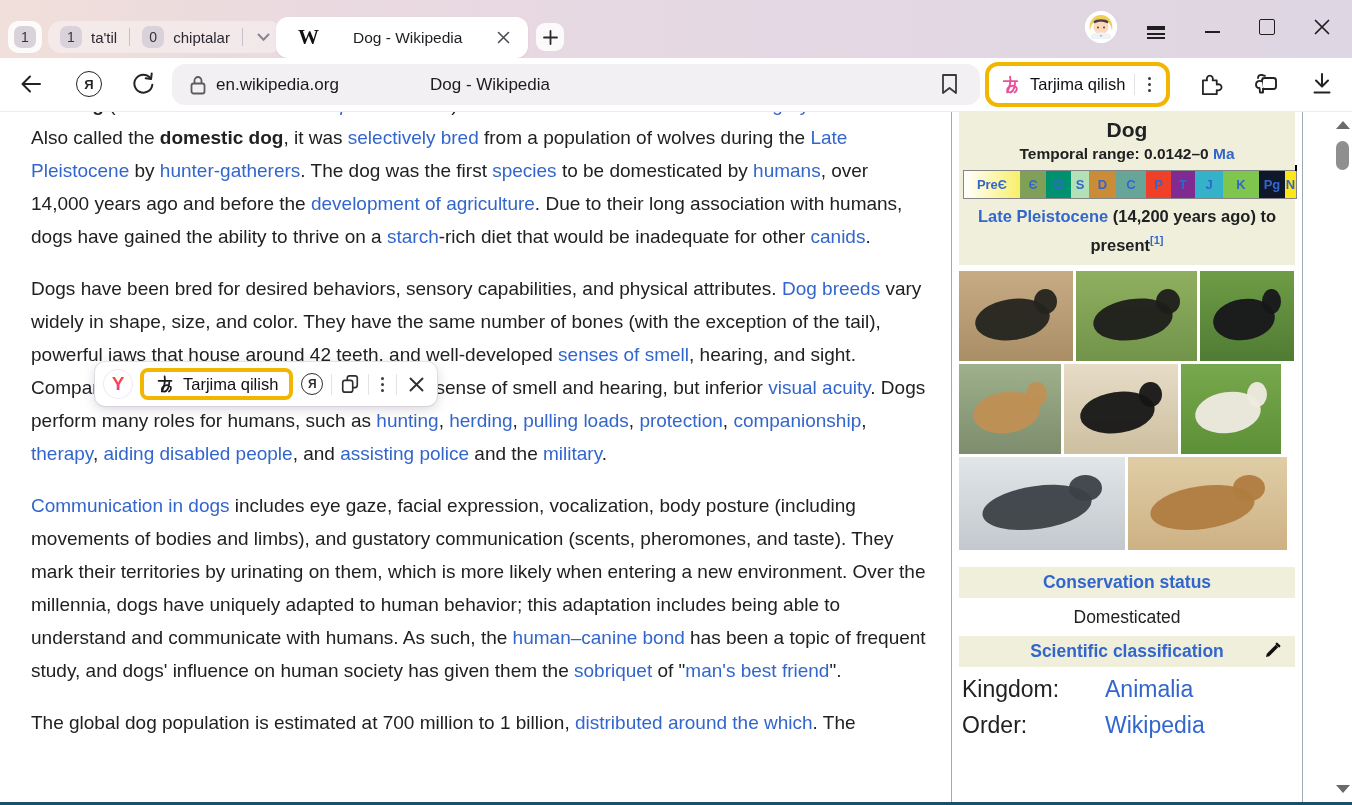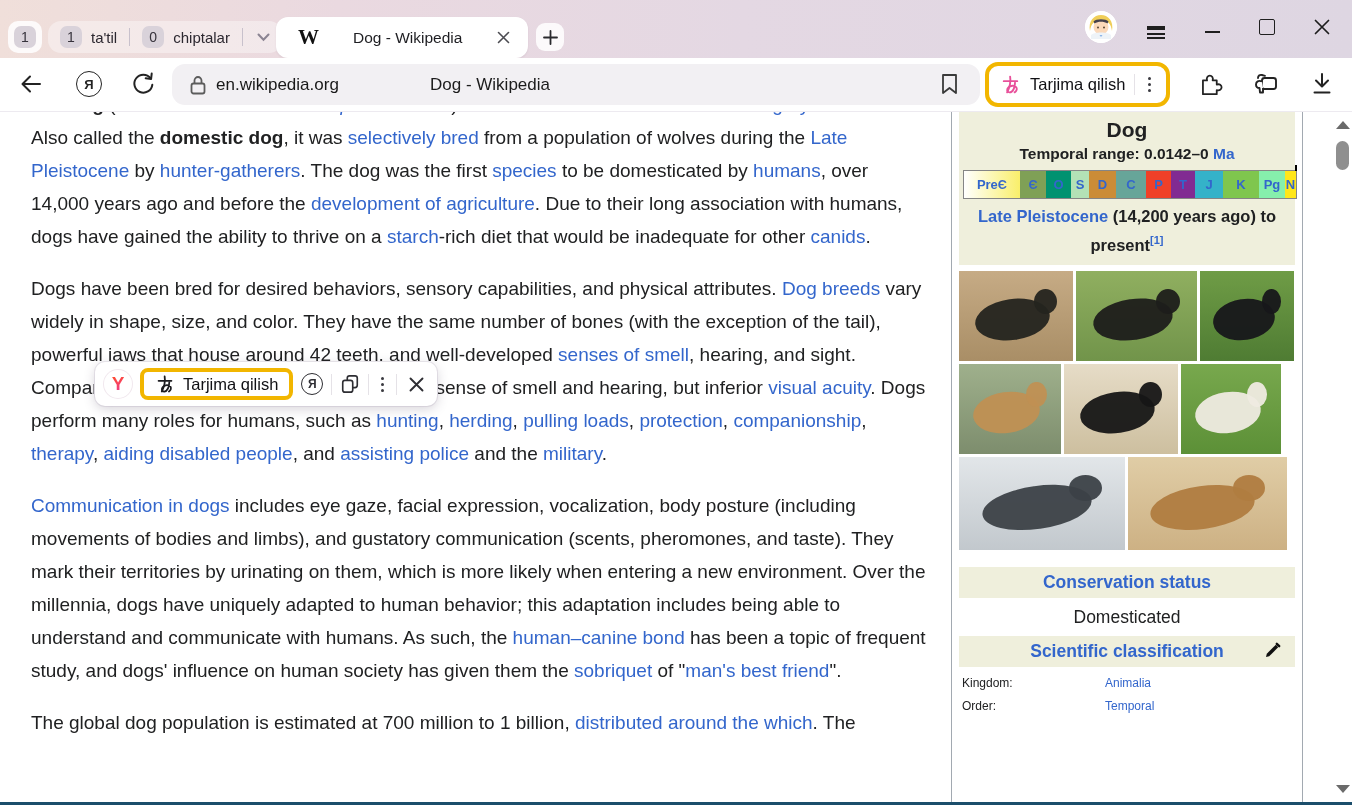--- a/index.html
+++ b/index.html
@@ -83,21 +83,21 @@
   .prow{display:flex;gap:3px;margin-bottom:3px}
   .photo{height:90px;position:relative;overflow:hidden}
   .prow.big .photo{height:93px}
   .photo .blob{position:absolute;left:14%;top:32%;width:66%;height:46%;border-radius:50%;transform:rotate(-8deg);opacity:.95}
   .photo .head{position:absolute;left:66%;top:20%;width:20%;height:28%;border-radius:50%;opacity:.95}
   .strip{background:#efefdc;text-align:center;font-weight:bold;color:#3366cc;font-size:17.5px;
     padding:5px 0;position:relative}
   .strip.first{margin-top:17px}
   .status{text-align:center;font-size:17.5px;padding:9px 0 8px 0}
   .editpencil{position:absolute;right:14px;top:6px}
-  .taxrow{display:flex;padding:9px 0 0 3px;font-size:12px}
+  .taxrow{display:flex;padding:9px 0 0 3px;font-size:23px}
   .taxrow .lab{width:143px}
   .taxrow a{color:#3366cc;text-decoration:none}
   
   .scrollzone{position:absolute;right:2px;top:0;width:16px;bottom:0}
   .arr{position:absolute;left:2px;width:0;height:0;border-left:7px solid transparent;border-right:7px solid transparent}
   .arr.up{top:9px;border-bottom:8px solid #6a6a6a}
   .arr.down{bottom:9px;border-top:8px solid #6a6a6a}
   .thumb{position:absolute;left:2px;top:29px;width:13px;height:29px;border-radius:7px;background:#8f8f8f}
   svg{display:block}
 </style>
@@ -292,21 +292,21 @@
       <span class="seg" style="width: 56px; background: linear-gradient(90deg, rgb(255, 255, 255), rgb(249, 239, 106));">PreЄ</span>
           <span class="seg" style="width: 26px; background: rgb(127, 160, 86);">Є</span>
           <span class="seg" style="width: 25px; background: rgb(0, 146, 112);">O</span>
           <span class="seg" style="width: 18px; background: rgb(179, 225, 182);">S</span>
           <span class="seg" style="width: 27px; background: rgb(203, 140, 55);">D</span>
           <span class="seg" style="width: 30px; background: rgb(103, 165, 153);">C</span>
           <span class="seg" style="width: 25px; background: rgb(240, 64, 40);">P</span>
           <span class="seg" style="width: 24px; background: rgb(129, 43, 146);">T</span>
           <span class="seg" style="width: 28px; background: rgb(52, 178, 201);">J</span>
           <span class="seg" style="width: 36px; background: rgb(127, 198, 78);">K</span>
-          <span class="seg" style="width: 26px; background: #86efac;">Pg</span>
+          <span class="seg" style="width: 26px; background: #0f172a;">Pg</span>
           <span class="seg" style="width: 11px; background: rgb(255, 230, 25);">N</span>
         </div>
       <div class="tx-range">
         <a>Late Pleistocene</a><span> (14,200 years ago) to present</span><sup><a>[1]</a></sup>
       </div>
     </div>
 
     <div class="photos">
         <div class="prow">
           <div class="photo" style="width: 114px; background: linear-gradient(rgb(198, 171, 133), rgb(169, 142, 102));">
@@ -362,21 +362,21 @@
         </svg>
       </span>
     </div>
 
     <div class="taxrow">
       <span class="lab">Kingdom:</span>
       <a>Animalia</a>
     </div>
     <div class="taxrow">
       <span class="lab">Order:</span>
-      <a>Temporal</a>
+      <a>Wikipedia</a>
     </div>
   </div>
 
   <div class="scrollzone">
     <div class="arr up"></div>
     <div class="thumb"></div>
     <div class="arr down"></div>
   </div>
 </div>
 

